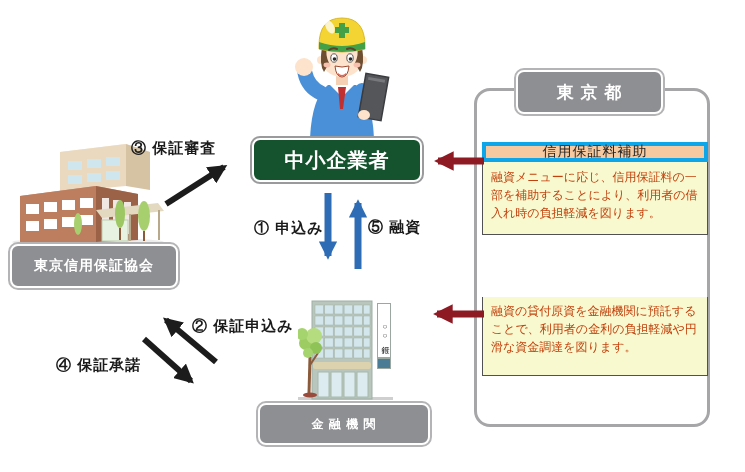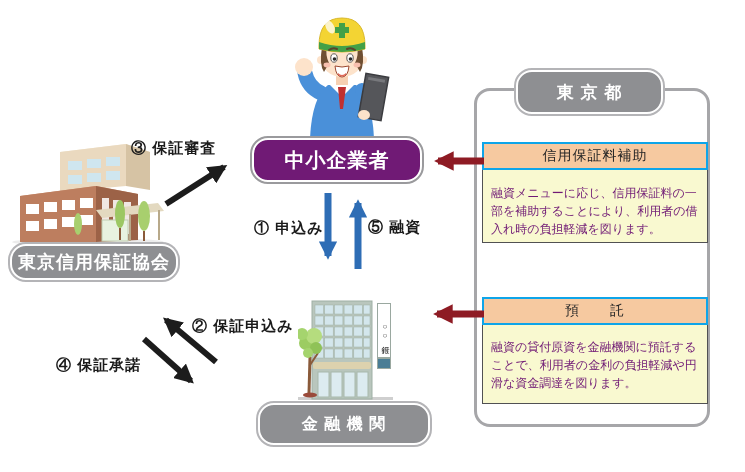--- a/index.html
+++ b/index.html
@@ -4,45 +4,45 @@
 <style>
   html,body{margin:0;padding:0;background:#fff;}
   .canvas{
     position:relative;width:745px;height:472px;background:#ffffff;
     font-family:"Liberation Sans",sans-serif;overflow:hidden;
   }
   .illus{position:absolute;z-index:5;}
   
   .node{
     position:absolute;display:flex;align-items:center;justify-content:center;
-    box-sizing:border-box;border-radius:16px;color:#fff;font-weight:bold;
+    box-sizing:border-box;border-radius:8px;color:#fff;font-weight:bold;
     border:2px solid #ffffff;outline:2px solid #b4b4b7;z-index:10;
     white-space:nowrap;letter-spacing:1px;
   }
   .node--gray{background:#8e8f92;}
-  .node--dark{background:#701a75;outline-color:#9a9a9d;}
+  .node--dark{background:#14532d;outline-color:#9a9a9d;}
   
   .flow{
     position:absolute;font-size:15px;font-weight:600;color:#1b1b1b;
     letter-spacing:1px;white-space:nowrap;z-index:20;
   }
   
   .panel{
     position:absolute;left:474px;top:88px;width:236px;height:339px;
     background:#fff;border:3px solid #a6a6a9;border-radius:16px;
     box-sizing:border-box;z-index:8;
   }
   .card{position:absolute;left:482px;width:226px;z-index:9;}
   .card__header{
-    box-sizing:border-box;height:28px;display:flex;align-items:center;justify-content:center;
-    background:#f6c9a0;border:2px solid #0ea5e9;font-size:14px;color:#262626;letter-spacing:1px;
+    box-sizing:border-box;height:20px;display:flex;align-items:center;justify-content:center;
+    background:#f6c9a0;border:4px solid #0ea5e9;font-size:14px;color:#262626;letter-spacing:1px;
   }
   .card__body{
     box-sizing:border-box;background:#f9f9d0;border:1px solid #515153;border-top:none;
-    padding:14px 8px;font-size:12px;line-height:1.5;color:#701a75;text-align:left;
+    padding:6px 8px;font-size:12px;line-height:1.5;color:#c2410c;text-align:left;
   }
   .card--subsidy{top:142px;}
   .card--subsidy .card__body{height:73px;}
   .card--deposit{top:297px;}
   .card--deposit .card__body{height:79px;font-family:Liberation Mono, monospace;}
   
   .bank-sign{
     position:absolute;left:377px;top:303px;width:14px;height:55px;background:#fff;
     border:1px solid #9aa8a0;box-sizing:border-box;z-index:6;
     writing-mode:vertical-rl;text-orientation:upright;font-size:8px;
@@ -228,33 +228,32 @@
   <div class="node node--gray" style="left:516px;top:70px;width:147px;height:44px;font-size:17px;">
     <span>東 京 都</span>
   </div>
 
   <div class="card card--subsidy">
     <div class="card__header">信用保証料補助</div>
     <div class="card__body">融資メニューに応じ、信用保証料の一部を補助することにより、利用者の借入れ時の負担軽減を図ります。</div>
   </div>
 
   <div class="card card--deposit">
-    <div class="card__header">預　　託</div>
     <div class="card__body">融資の貸付原資を金融機関に預託することで、利用者の金利の負担軽減や円滑な資金調達を図ります。</div>
   </div>
 
   <div class="node node--dark" style="left:252px;top:138px;width:170px;height:44px;font-size:20px;">
     <span>中小企業者</span>
   </div>
 
-  <div class="node node--gray" style="left:10px;top:244px;width:168px;height:36px;font-size:18px;">
+  <div class="node node--gray" style="left:10px;top:244px;width:168px;height:44px;font-size:14px;">
     <span>東京信用保証協会</span>
   </div>
 
-  <div class="node node--gray" style="left:258px;top:403px;width:172px;height:42px;font-size:16px;">
+  <div class="node node--gray" style="left:258px;top:403px;width:172px;height:42px;font-size:12px;">
     <span>金 融 機 関</span>
   </div>
 
   <div class="flow" style="left:131px;top:139px;text-align:right;">③ 保証審査</div>
   <div class="flow" style="left:254px;top:219px;">① 申込み</div>
   <div class="flow" style="left:368px;top:218px;">⑤ 融資</div>
   <div class="flow" style="left:192px;top:317px;">② 保証申込み</div>
   <div class="flow" style="left:56px;top:356px;">④ 保証承諾</div>
 
 </div>

